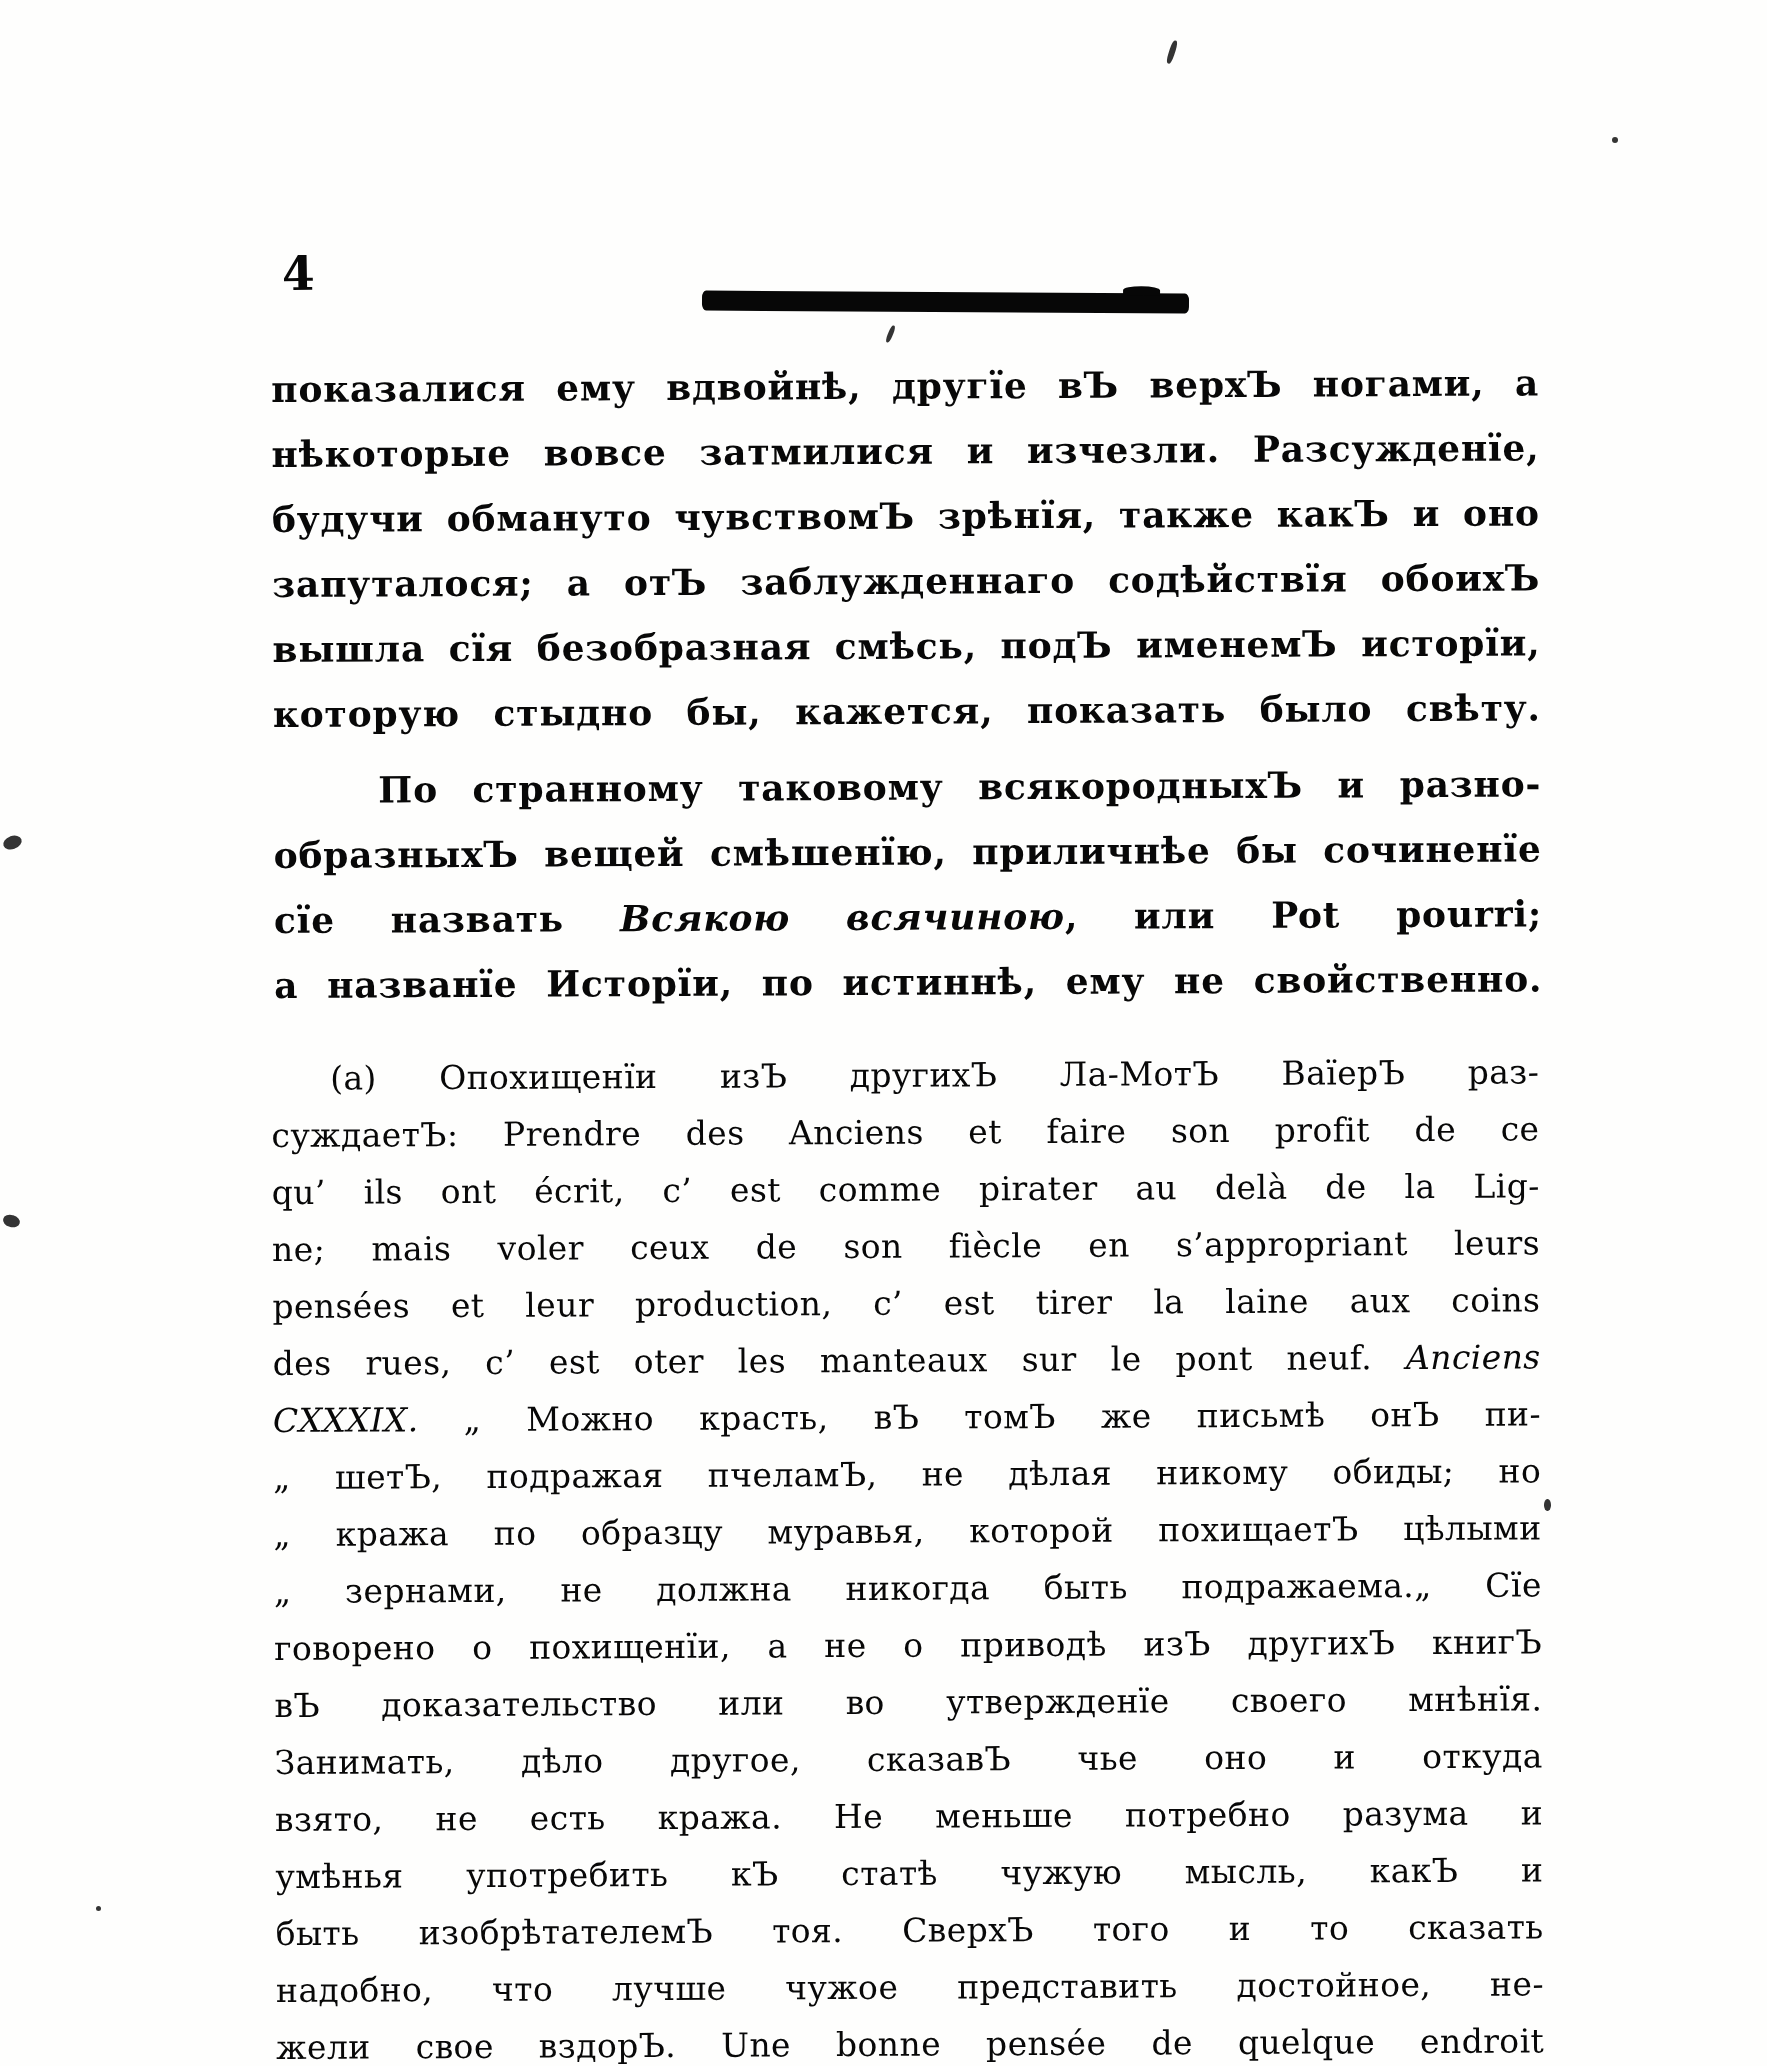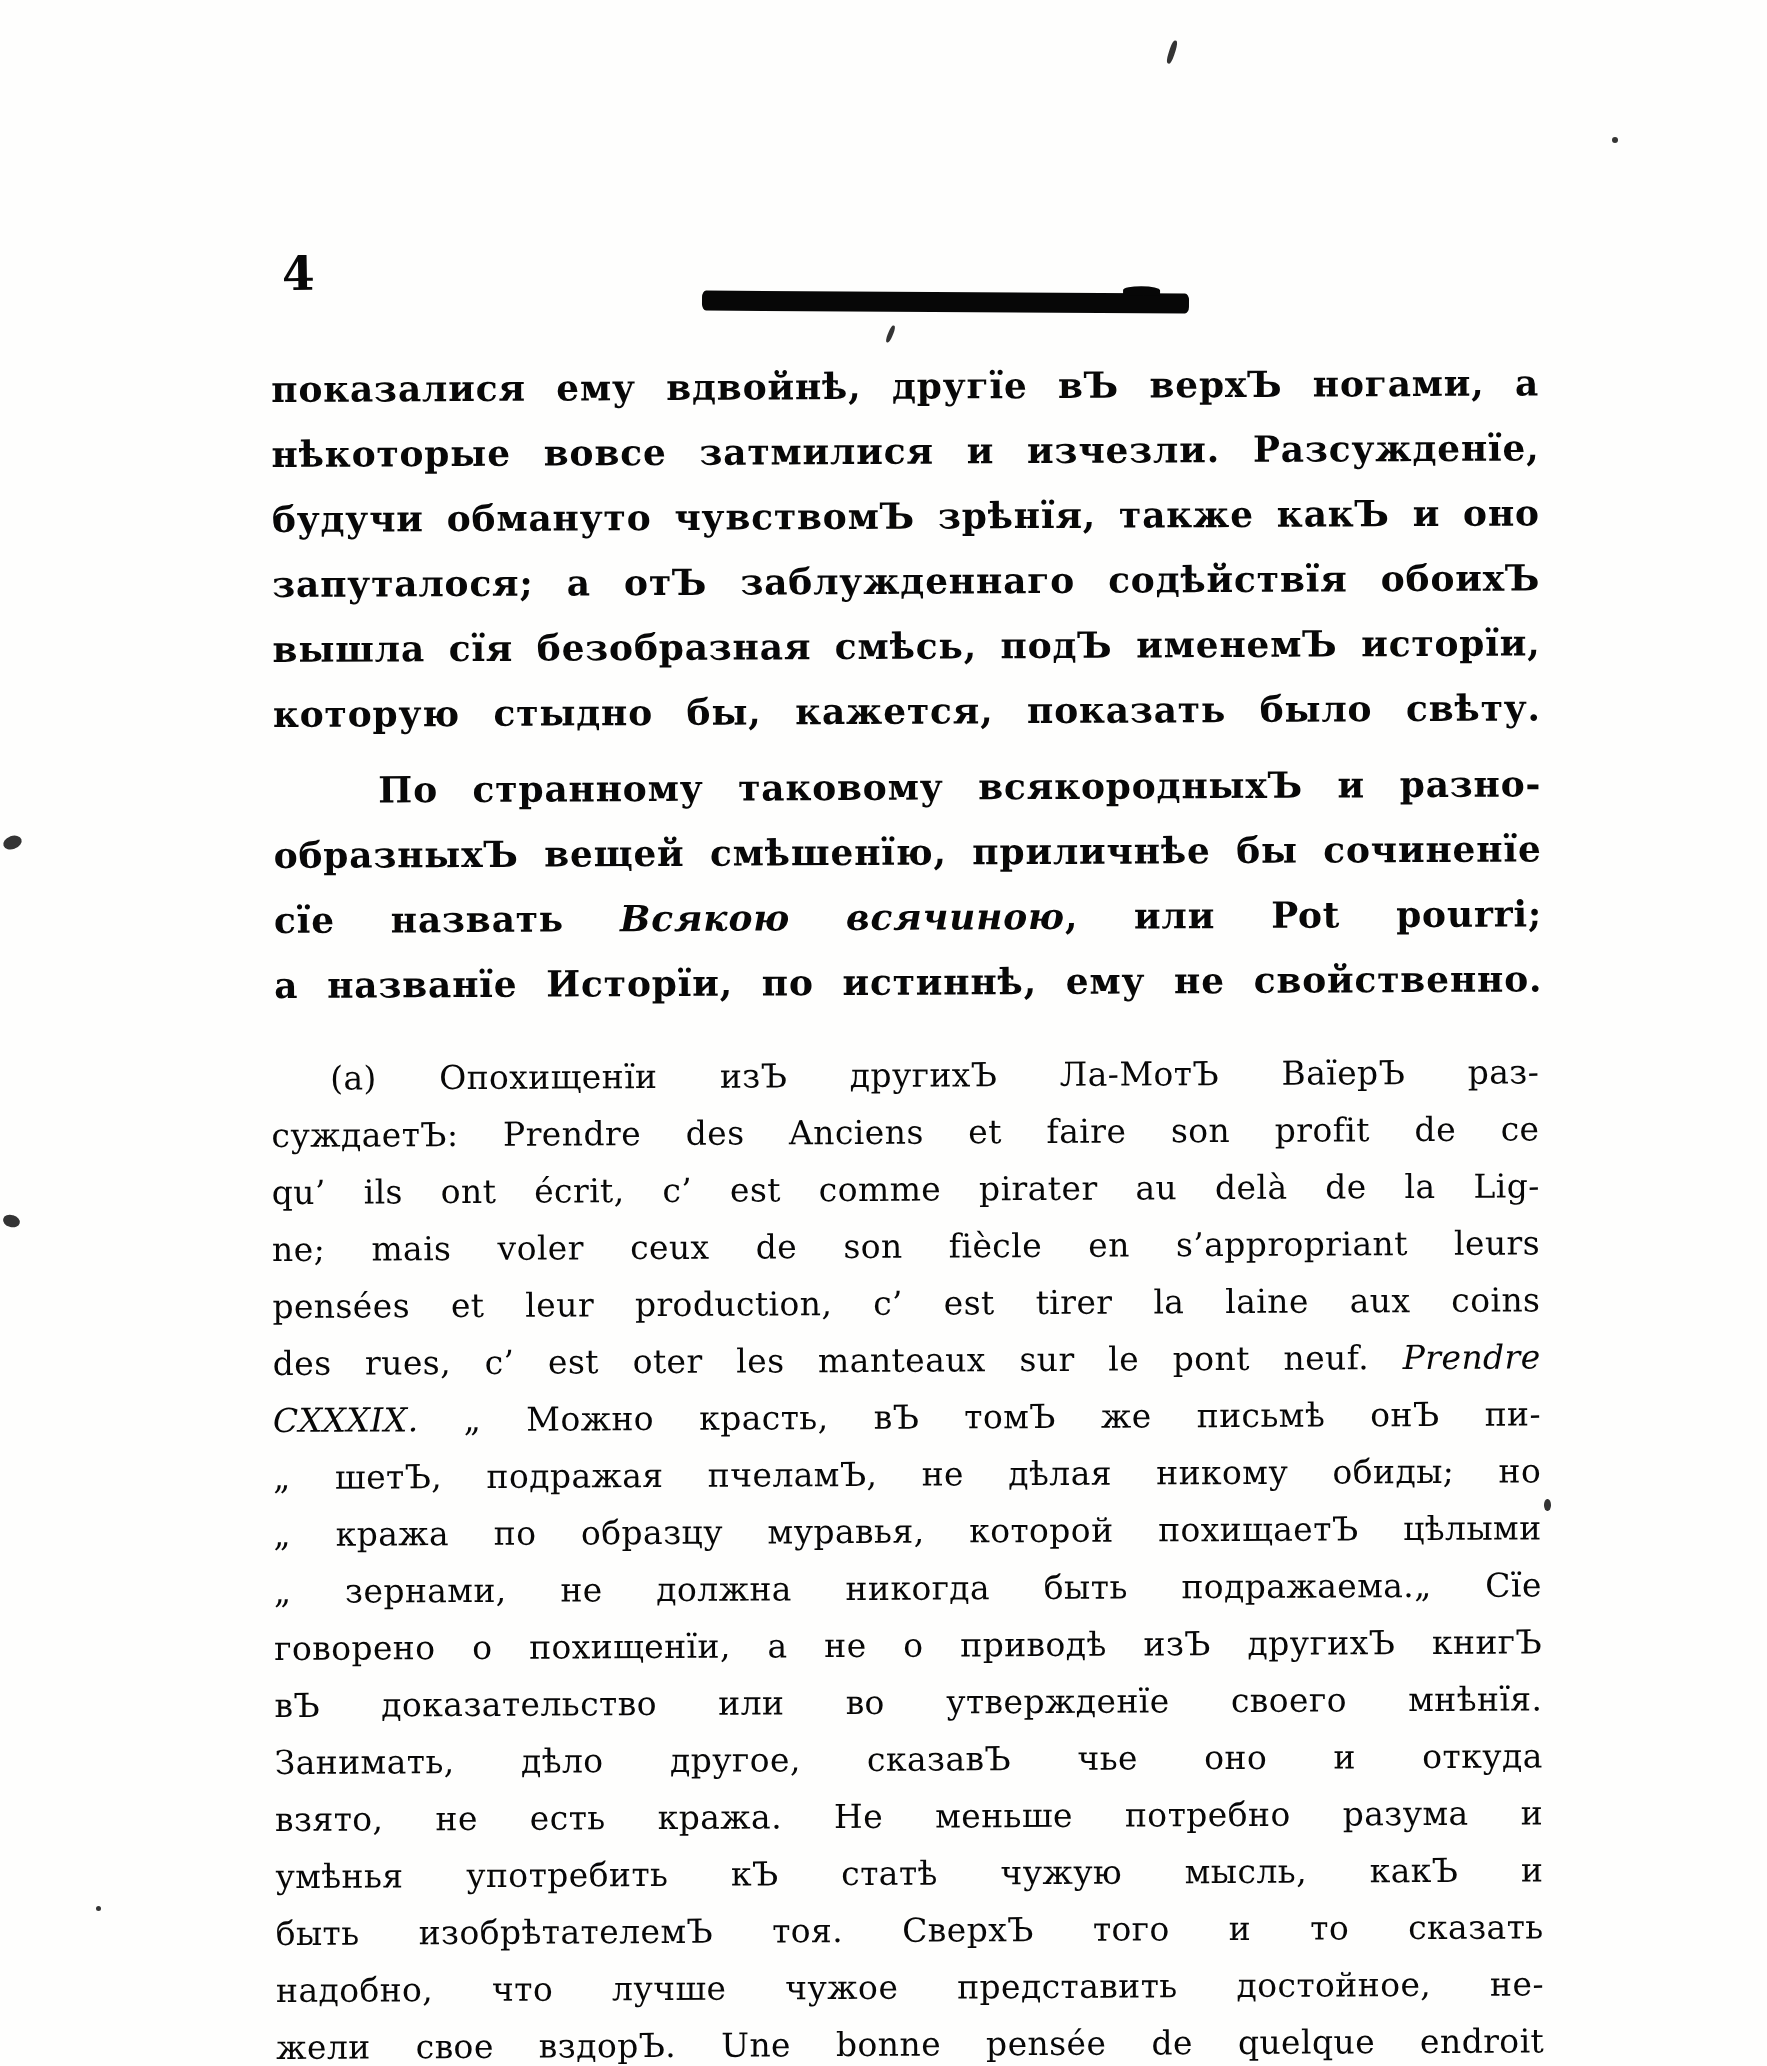--- a/index.html
+++ b/index.html
@@ -60,21 +60,21 @@
     </div>
   </div>
 
 <div class="textblock" id="footnote-text">
     <div class="para indent">
       <div class="tline"><span>(а) Опохищенїи изЪ другихЪ Ла-МотЪ ВаїерЪ раз-</span></div>
       <div class="tline"><span>суждаетЪ: Prendre des Anciens et faire son profit de ce</span></div>
       <div class="tline"><span>qu’ ils ont écrit, c’ est comme pirater au delà de la Lig-</span></div>
       <div class="tline"><span>ne; mais voler ceux de son fiècle en s’appropriant leurs</span></div>
       <div class="tline"><span>pensées et leur production, c’ est tirer la laine aux coins</span></div>
-      <div class="tline"><span>des rues, c’ est oter les manteaux sur le pont neuf. </span><span class="it">Prendre</span></div>
+      <div class="tline"><span>des rues, c’ est oter les manteaux sur le pont neuf. </span><span class="it">Anciens</span></div>
       <div class="tline"><span class="it">CXXXIX.</span><span> „ Можно красть, вЪ томЪ же письмѣ онЪ пи-</span></div>
       <div class="tline"><span>„ шетЪ, подражая пчеламЪ, не дѣлая никому обиды; но</span></div>
       <div class="tline"><span>„ кража по образцу муравья, которой похищаетЪ цѣлыми</span></div>
       <div class="tline"><span>„ зернами, не должна никогда быть подражаема.„ Сїе</span></div>
       <div class="tline"><span>говорено о похищенїи, а не о приводѣ изЪ другихЪ книгЪ</span></div>
       <div class="tline"><span>вЪ доказательство или во утвержденїе своего мнѣнїя.</span></div>
       <div class="tline"><span>Занимать, дѣло другое, сказавЪ чье оно и откуда</span></div>
       <div class="tline"><span>взято, не есть кража. Не меньше потребно разума и</span></div>
       <div class="tline"><span>умѣнья употребить кЪ статѣ чужую мысль, какЪ и</span></div>
       <div class="tline"><span>быть изобрѣтателемЪ тоя. СверхЪ того и то сказать</span></div>

